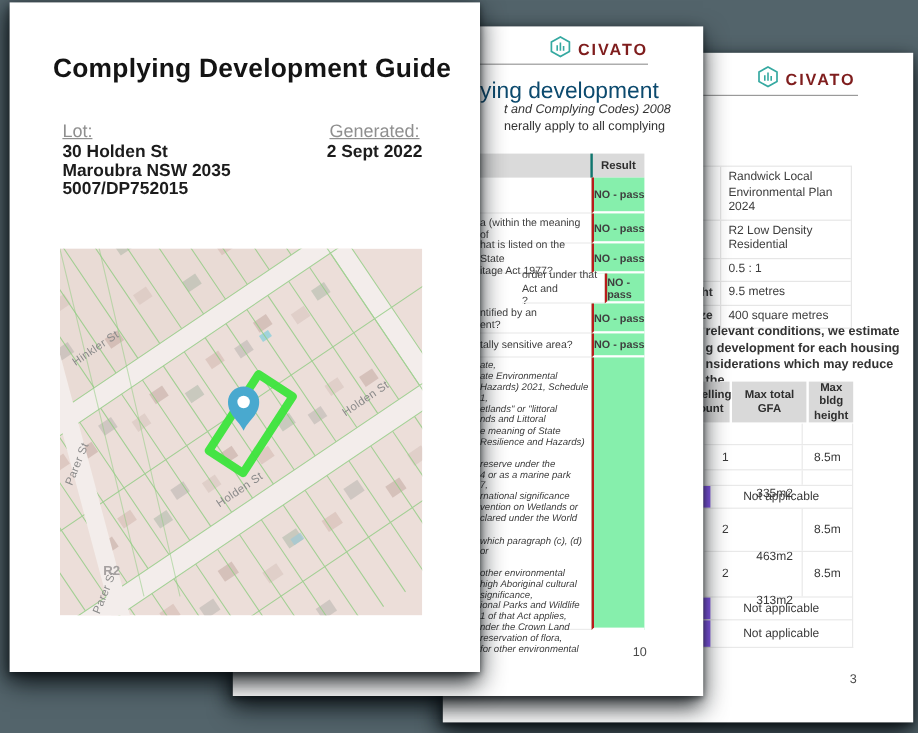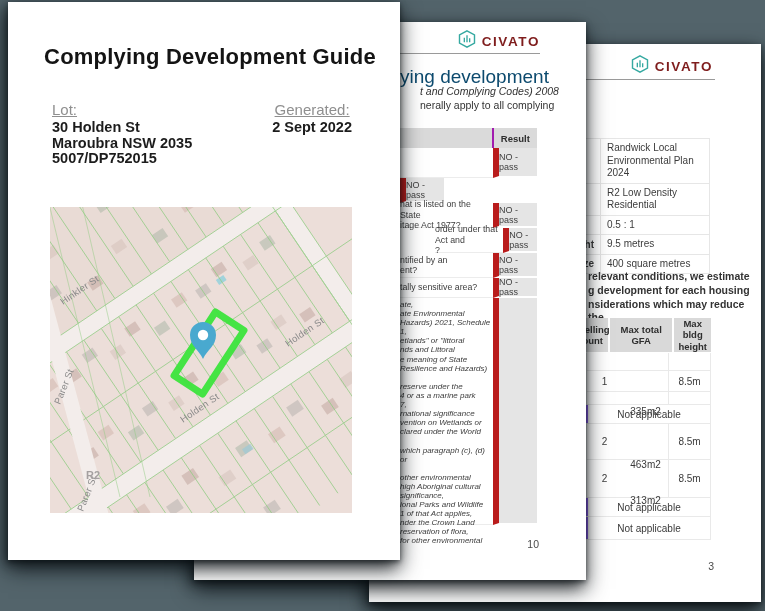--- a/index.html
+++ b/index.html
@@ -32,29 +32,29 @@
   .logo-text{font-size:13.5px;font-weight:800;color:#7f1d1d;letter-spacing:1.6px;}
   .rule{position:absolute;left:46px;right:46px;border-top:1px solid #9a9a9a;}
 
   
   .p2-heading{position:absolute;left:206px;top:44px;font-size:19px;font-weight:400;color:#0c4a6e;}
   .p2-intro{position:absolute;left:206px;top:63px;font-size:10.5px;color:#333;line-height:13.5px;padding-left:20px;}
   .it{font-style:italic;}
   .p2-table{position:absolute;left:206px;top:106px;width:137px;}
   .p2h{display:flex;height:20px;background:#dadada;}
   .p2h-q{width:93px;}
-  .p2h-r{width:44px;border-left:2px solid #a21caf;display:flex;align-items:center;justify-content:center;
+  .p2h-r{width:44px;border-left:2px solid #0f766e;display:flex;align-items:center;justify-content:center;
     font-size:9.5px;font-weight:700;color:#2e2e2e;}
   .p2r{display:flex;}
   .p2q{width:93px;display:flex;align-items:center;font-size:8.8px;line-height:10.5px;color:#3d3d3d;
     border-bottom:1px solid #ececec;box-sizing:border-box;padding:1px 2px 1px 0;}
   .p2q.big{align-items:flex-start;font-size:8px;line-height:9.1px;font-style:italic;padding-top:2px;}
-  .p2res{width:44px;border-left:6px solid #b91c1c;border-bottom:2px solid #fff;box-sizing:border-box;
-    background:#e5e5e5;display:flex;align-items:center;justify-content:center;
-    font-size:9px;font-weight:400;color:#3f3f3f;}
+  .p2res{width:44px;border-left:2px solid #b91c1c;border-bottom:2px solid #fff;box-sizing:border-box;
+    background:#86efac;display:flex;align-items:center;justify-content:center;
+    font-size:9px;font-weight:700;color:#3f3f3f;}
   .pgnum{position:absolute;right:47px;bottom:30px;font-size:10.5px;color:#4a4a4a;}
 
   
   .sum-table{position:absolute;left:76px;top:94px;width:265px;border:1px solid #e6e6e6;box-sizing:border-box;}
   .sum-row{display:flex;border-bottom:1px solid #e6e6e6;}
   .sum-row:last-child{border-bottom:none;}
   .sum-label{width:154px;box-sizing:border-box;padding:3px 6px 3px 0;text-align:right;
     font-size:10px;font-weight:700;color:#3c3c3c;display:flex;align-items:center;justify-content:flex-end;}
   .sum-value{flex:1;border-left:1px solid #e6e6e6;box-sizing:border-box;padding:3px 6px;
     font-size:10px;line-height:12.5px;color:#3c3c3c;display:flex;align-items:center;}
@@ -65,21 +65,21 @@
   .cap-hcell{background:#d9d9d9;display:flex;align-items:center;justify-content:center;text-align:center;
     font-size:9.5px;line-height:11.5px;font-weight:700;color:#2e2e2e;}
   .chA{width:154px;}.chB{width:36px;}.chC{width:68px;}.chD{width:40px;}
   .cap-body{border:1px solid #e9e9e9;border-top:none;box-sizing:border-box;margin-top:1px;}
   .cap-row{display:flex;border-bottom:1px solid #e9e9e9;}
   .cap-row:last-child{border-bottom:none;}
   .cA{width:156px;}
   .cB{width:36px;}.cC{width:46px;margin-top:40px;}.cD{flex:1;}
   .cB,.cC,.cD{border-left:1px solid #e9e9e9;box-sizing:border-box;display:flex;align-items:center;justify-content:center;
     font-size:10px;color:#3a3a3a;}
-  .cSpan{flex:1;border-left:2px solid #8b5cf6;display:flex;align-items:center;justify-content:center;
+  .cSpan{flex:1;border-left:6px solid #8b5cf6;display:flex;align-items:center;justify-content:center;
     font-size:10px;color:#3a3a3a;}
   .r17{height:17px;}.r20{height:20px;}.r12{height:12px;}.r18{height:18px;}.r35{height:35px;}.r37{height:37px;}.r22{height:22px;}
 
   
   .street-label{fill:#8a8a8a;font-size:9.5px;font-family:"Liberation Sans",sans-serif;letter-spacing:.3px;}
   .zone-label{fill:#a5a0a0;font-size:11px;font-weight:700;font-family:"Liberation Sans",sans-serif;}
 </style>
 </head>
 <body>
 
@@ -203,20 +203,21 @@
   <div class="p2-table">
     <div class="p2h">
       <div class="p2h-q"></div>
       <div class="p2h-r">Result</div>
     </div>
     <div class="p2r" style="height:30px;">
       <div class="p2q pre"></div>
       <div class="p2res">NO - pass</div>
     </div>
     <div class="p2r" style="height:25px;">
+      <div class="p2q pre">a (within the meaning of</div>
       <div class="p2res">NO - pass</div>
     </div>
     <div class="p2r" style="height:25px;">
       <div class="p2q pre">hat is listed on the State
 itage Act 1977?</div>
       <div class="p2res">NO - pass</div>
     </div>
     <div class="p2r" style="height:25px;padding-left:35px;">
       <div class="p2q pre">order under that Act and
 ?</div>

